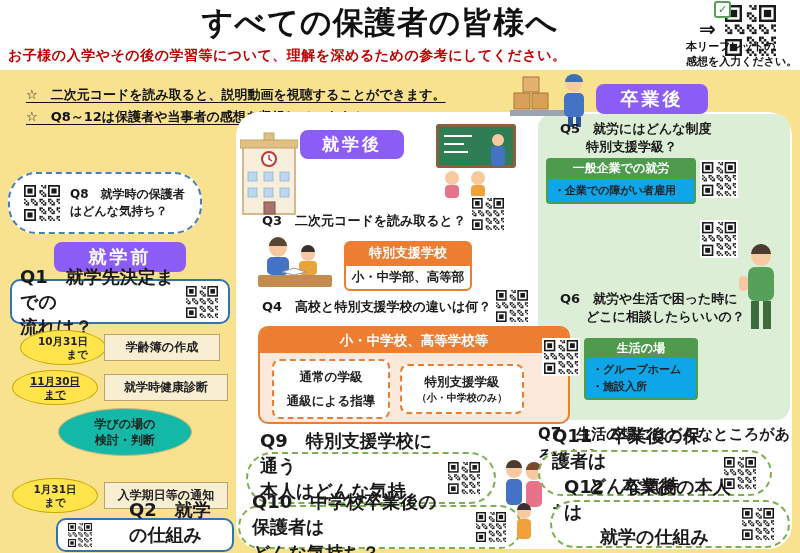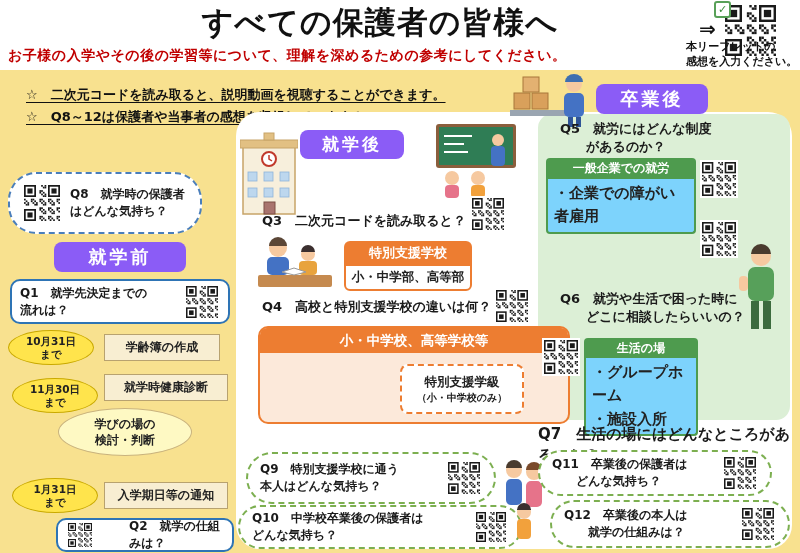--- a/index.html
+++ b/index.html
@@ -12,31 +12,31 @@
   .title{font-size:31px;font-weight:bold;text-align:center;letter-spacing:1px;color:#111}
   .subtitle{color:#C00000;font-weight:bold;font-size:14px;letter-spacing:.5px}
   .note{font-size:13px;font-weight:bold;color:#111;text-decoration:underline;text-underline-offset:3px}
   .hdr{background:#8b5cf6;color:#fff;font-weight:bold;text-align:center;border-radius:8px;display:flex;align-items:center;justify-content:center;letter-spacing:3px}
   .panel{background:#fff;border-radius:24px}
   .gpanel{background:#DCEFD6;border-radius:14px}
   .qbox{background:#fff;border:2.5px solid #2E74B5;border-radius:10px;display:flex;align-items:center;gap:7px;padding:3px 8px}
   .cloud{background:#fff;border-radius:28px;display:flex;align-items:center;gap:8px;padding:4px 12px}
   .cloud.blue{border:2.5px dashed #4A7EBB}
   .cloud.green{border:2.5px dashed #7CAF50}
-  .qtext{font-weight:bold;font-size:12px;line-height:1.4;color:#1a1a1a}
+  .qtext{font-weight:bold;font-size:18px;line-height:1.4;color:#1a1a1a}
   .qline{font-weight:bold;font-size:13px;color:#1a1a1a;line-height:1.4}
   .ellipse{background:#FFE44C;border:1.5px solid #C9A900;border-radius:50%;display:flex;align-items:center;justify-content:center;text-align:center;font-size:10.5px;font-weight:bold;line-height:1.2;color:#222}
   .fbox{background:#F8EED2;border:1px solid #B8A26F;display:flex;align-items:center;justify-content:center;font-size:12px;font-weight:bold;color:#222}
-  .dec{background:#fef9c3;border:1.5px solid #C9B37E;border-radius:50%;display:flex;align-items:center;justify-content:center;text-align:center;font-size:12px;font-weight:bold;line-height:1.35;color:#222}
+  .dec{background:#14b8a6;border:1.5px solid #C9B37E;border-radius:50%;display:flex;align-items:center;justify-content:center;text-align:center;font-size:12px;font-weight:bold;line-height:1.35;color:#222}
   .oh{background:#ED7D31;color:#fff;font-weight:bold;text-align:center;display:flex;align-items:center;justify-content:center}
   .ob{background:#fff;border:2px solid #ED7D31;display:flex;align-items:center;justify-content:center;font-weight:bold;color:#222}
   .obox{border:2px solid #ED7D31;border-radius:10px;background:#FCE9DA}
   .dash{background:#fff;border:2px dashed #ED7D31;border-radius:8px;display:flex;flex-direction:column;align-items:center;justify-content:center;font-weight:bold;color:#222}
   .gh{background:#4E9B4E;color:#fff;font-weight:bold;text-align:center;display:flex;align-items:center;justify-content:center;border-radius:4px 4px 0 0}
-  .gb{background:#7dd3fc;border:2px solid #4E9B4E;border-top:none;font-weight:bold;font-size:15px;line-height:1.55;padding:3px 6px;border-radius:0 0 4px 4px;color:#222}
+  .gb{background:#0ea5e9;border:2px solid #4E9B4E;border-top:none;font-weight:bold;font-size:11px;line-height:1.55;padding:3px 6px;border-radius:0 0 4px 4px;color:#222}
   .qr{background:#fff;padding:2px}
   .qr svg{width:100%;height:100%;display:block}
   .check{background:#fff;border:2px solid #58A058;color:#3A8A3A;font-weight:bold;display:flex;align-items:center;justify-content:center;font-size:11px;border-radius:3px}
   .arrow{font-size:20px;font-weight:bold;color:#111}
   .caption{font-size:11px;font-weight:bold;line-height:1.35;color:#111}
 </style>
 </head>
 <body>
 
 <div class="page">
@@ -355,25 +355,25 @@
             <rect x="10" y="20" width="1" height="1"></rect>
             <rect x="12" y="20" width="1" height="1"></rect>
             <rect x="15" y="20" width="1" height="1"></rect>
             <rect x="17" y="20" width="1" height="1"></rect>
             <rect x="20" y="20" width="1" height="1"></rect>
           </g>
         </svg>
       </div>
   </div>
 
-  <div class="abs ellipse pre" style="left:8px;top:330px;width:86px;height:35px;">10月31日
+  <div class="abs ellipse pre" style="left:20px;top:330px;width:86px;height:35px;text-align:right;">10月31日
 まで</div>
   <div class="abs fbox" style="left:104px;top:334px;width:116px;height:27px;">学齢簿の作成</div>
 
-  <div class="abs ellipse pre" style="left:12px;top:378px;width:86px;height:35px;">11月30日
+  <div class="abs ellipse pre" style="left:12px;top:370px;width:86px;height:35px;text-decoration:underline;">11月30日
 まで</div>
   <div class="abs fbox" style="left:104px;top:374px;width:124px;height:27px;">就学時健康診断</div>
 
   <div class="abs dec pre" style="left:58px;top:408px;width:134px;height:48px;">学びの場の
 検討・判断</div>
 
   <div class="abs ellipse pre" style="left:12px;top:478px;width:86px;height:35px;">1月31日
 まで</div>
   <div class="abs fbox" style="left:104px;top:482px;width:124px;height:27px;">入学期日等の通知</div>
 
@@ -721,20 +721,24 @@
           <rect x="12" y="20" width="1" height="1"></rect>
           <rect x="15" y="20" width="1" height="1"></rect>
           <rect x="17" y="20" width="1" height="1"></rect>
           <rect x="20" y="20" width="1" height="1"></rect>
         </g>
       </svg>
     </div>
 
   <div class="abs obox" style="left:258px;top:326px;width:312px;height:98px;">
     <div class="oh" style="height:25px;font-size:13.5px;border-radius:7px 7px 0 0;">小・中学校、高等学校等</div>
+    <div class="dash" style="position:absolute;left:12px;top:31px;width:118px;height:60px;">
+      <div style="font-size:12.5px;">通常の学級</div>
+      <div style="font-size:12.5px;margin-top:7px;">通級による指導</div>
+    </div>
     <div class="dash" style="position:absolute;left:140px;top:36px;width:124px;height:50px;">
       <div style="font-size:12.5px;">特別支援学級</div>
       <div style="font-size:10px;">（小・中学校のみ）</div>
     </div>
   </div>
 
   <div class="abs cloud green" style="left:246px;top:452px;width:250px;height:52px;">
     <div class="qtext pre" style="flex:1;">Q9　特別支援学校に通う
 本人はどんな気持ち？</div>
     <div class="qr" style="width:36px;height:36px;flex:none;">
@@ -960,21 +964,21 @@
     <circle cx="66" cy="18" r="8" fill="#F6C9A0"></circle>
     <path d="M57 16a9 8 0 0 1 18 0z" fill="#3E6FB0"></path>
     <rect x="56" y="27" width="20" height="24" rx="5" fill="#4472C4"></rect>
     <rect x="60" y="51" width="5" height="10" fill="#2F5496"></rect>
       <rect x="68" y="51" width="5" height="10" fill="#2F5496"></rect>
   </svg>
 
   <div class="abs hdr" style="left:596px;top:84px;width:112px;height:30px;font-size:18px;">卒業後</div>
 
   <div class="abs qline pre" style="left:560px;top:120px;">Q5　就労にはどんな制度
-　　があるのか？</div>
+　　特別支援学級？</div>
 
   <div class="abs" style="left:546px;top:158px;width:150px;">
     <div class="gh" style="height:21px;font-size:12px;">一般企業での就労</div>
     <div class="gb pre">・企業での障がい者雇用</div>
   </div>
   <div class="abs qr" style="left:700px;top:160px;width:38px;height:38px;">
       <svg viewBox="0 0 21 21" preserveAspectRatio="none">
         <rect width="21" height="21" fill="#fff"></rect>
         <g fill="#1a1a1a">
           <rect x="0" y="0" width="7" height="7"></rect>

